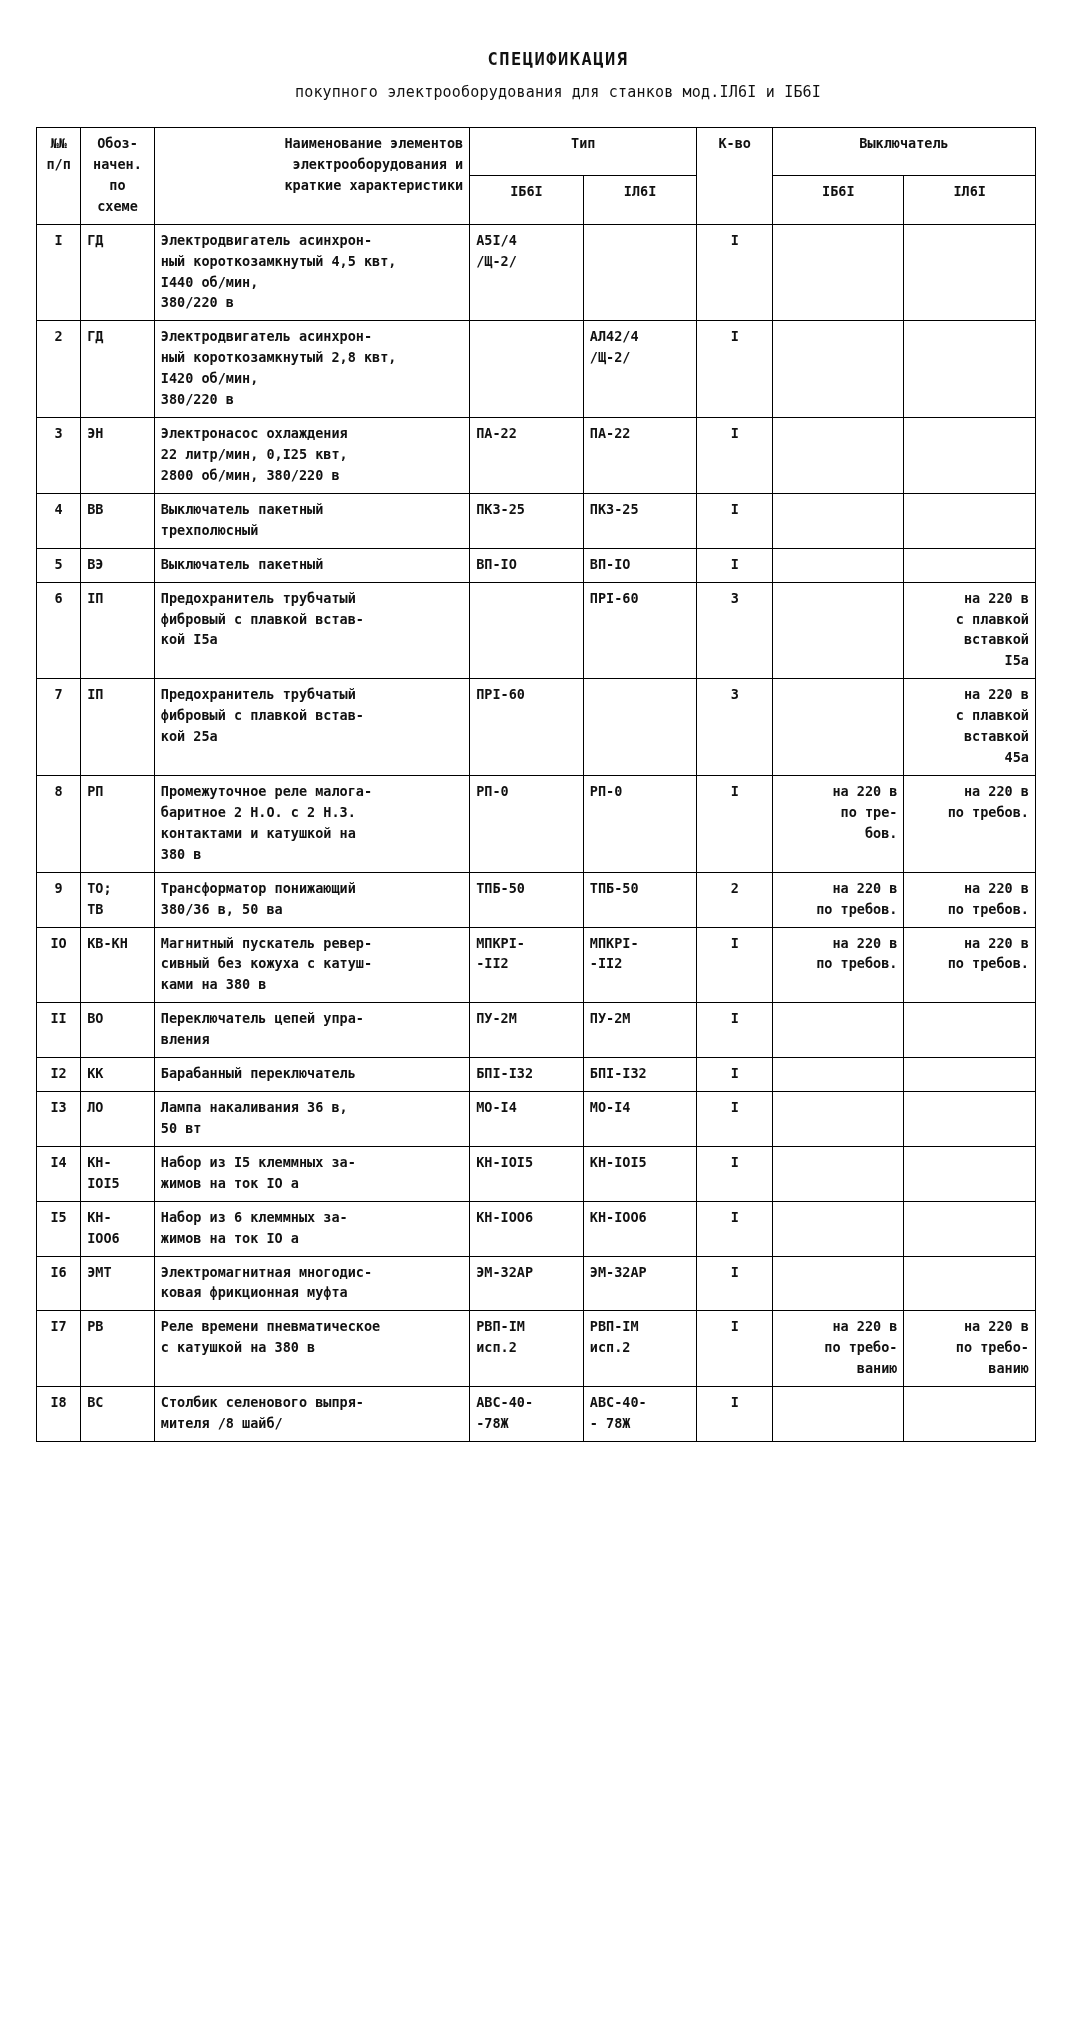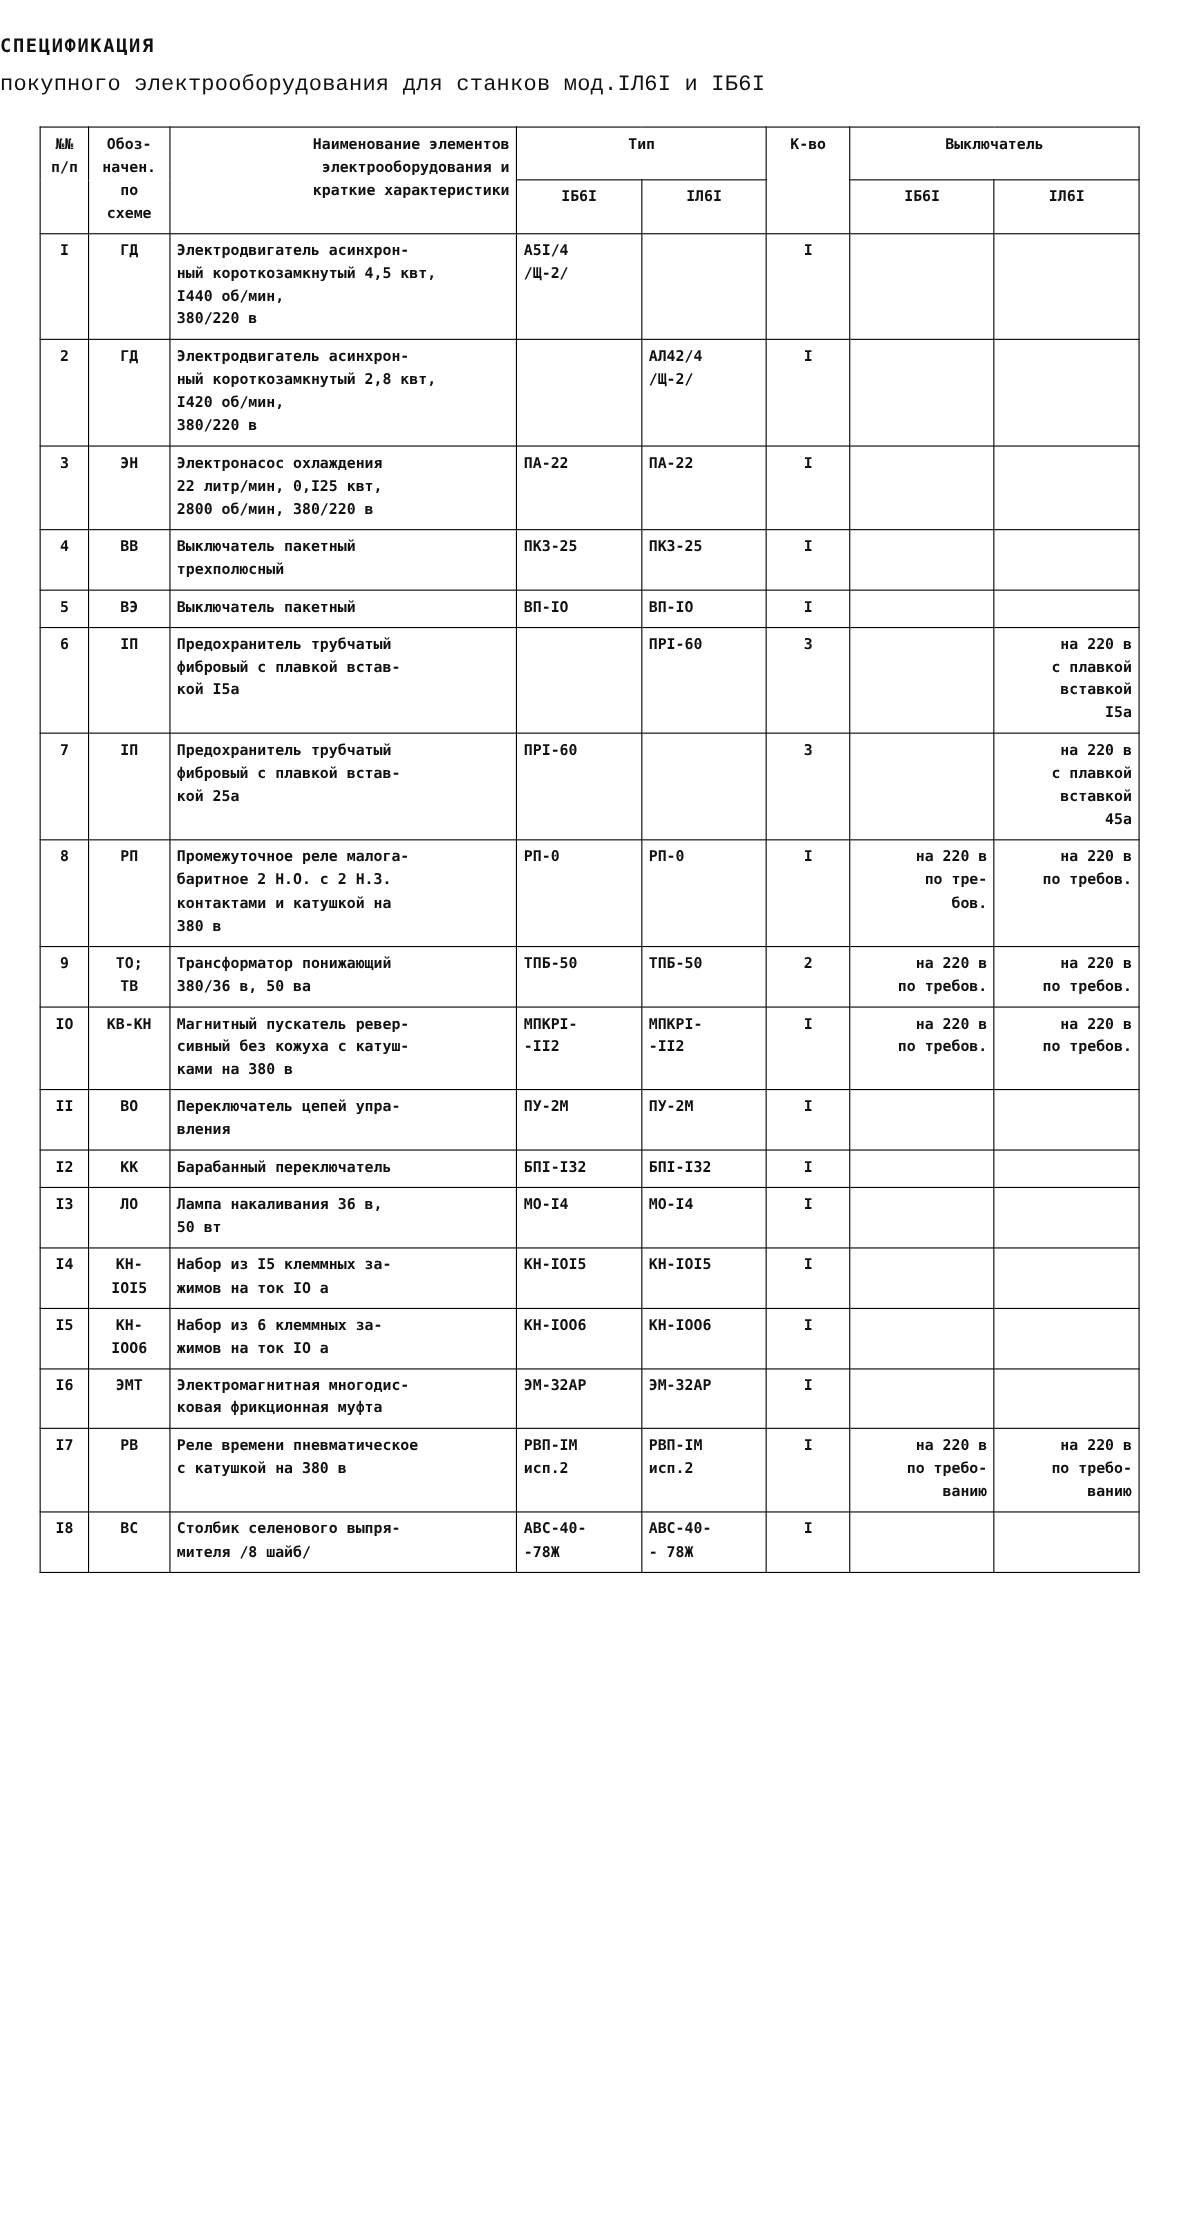--- a/index.html
+++ b/index.html
@@ -10,32 +10,33 @@
     -webkit-font-smoothing:none;
   }
   .page{
     width:1072px;
     min-height:2017px;
     position:relative;
     padding:0;
     box-sizing:border-box;
   }
   .title-block{
-    padding-top:32px;
+    text-align:center;
+    padding-top:49px;
+    margin-left:44px;
   }
   .doc-title{
     font-size:17px;
     font-weight:bold;
     letter-spacing:1.5px;
   }
   .doc-subtitle{
-    font-size:20px;
+    font-size:15px;
     margin-top:14px;
     letter-spacing:0.2px;
-    font-family:Liberation Mono, monospace;
   }
   table.spec{
     border-collapse:collapse;
     margin:26px auto 0 auto;
     width:1000px;
     table-layout:fixed;
   }
   table.spec td, table.spec th{
     border:1px solid #000;
     vertical-align:top;
@@ -56,21 +57,21 @@
   .c-name{width:300px;text-align:left;}
   .c-type{width:108px;text-align:center;}
   .c-qty{width:72px;text-align:center;}
   .c-note{width:125px;text-align:left;}
   td.cellwrap{white-space:pre-line;}
   .name-cell{white-space:pre-line;text-align:left;margin-left:12px;}
   .type-cell{white-space:pre-line;text-align:left;}
   .note-cell{white-space:pre-line;text-align:right;padding-left:10px;}
   .qty-cell{text-align:center;}
   .num-cell{text-align:center;white-space:pre-line;}
-  .desig-cell{text-align:center;white-space:pre-line;margin-top:40px;}
+  .desig-cell{white-space:pre-line;margin-top:40px;}
 </style>
 </head>
 <body>
 
 <div class="page">
 
   <div class="title-block">
     <div class="doc-title">СПЕЦИФИКАЦИЯ</div>
     <div class="doc-subtitle">покупного электрооборудования для станков мод.IЛ6I и IБ6I</div>
   </div>

